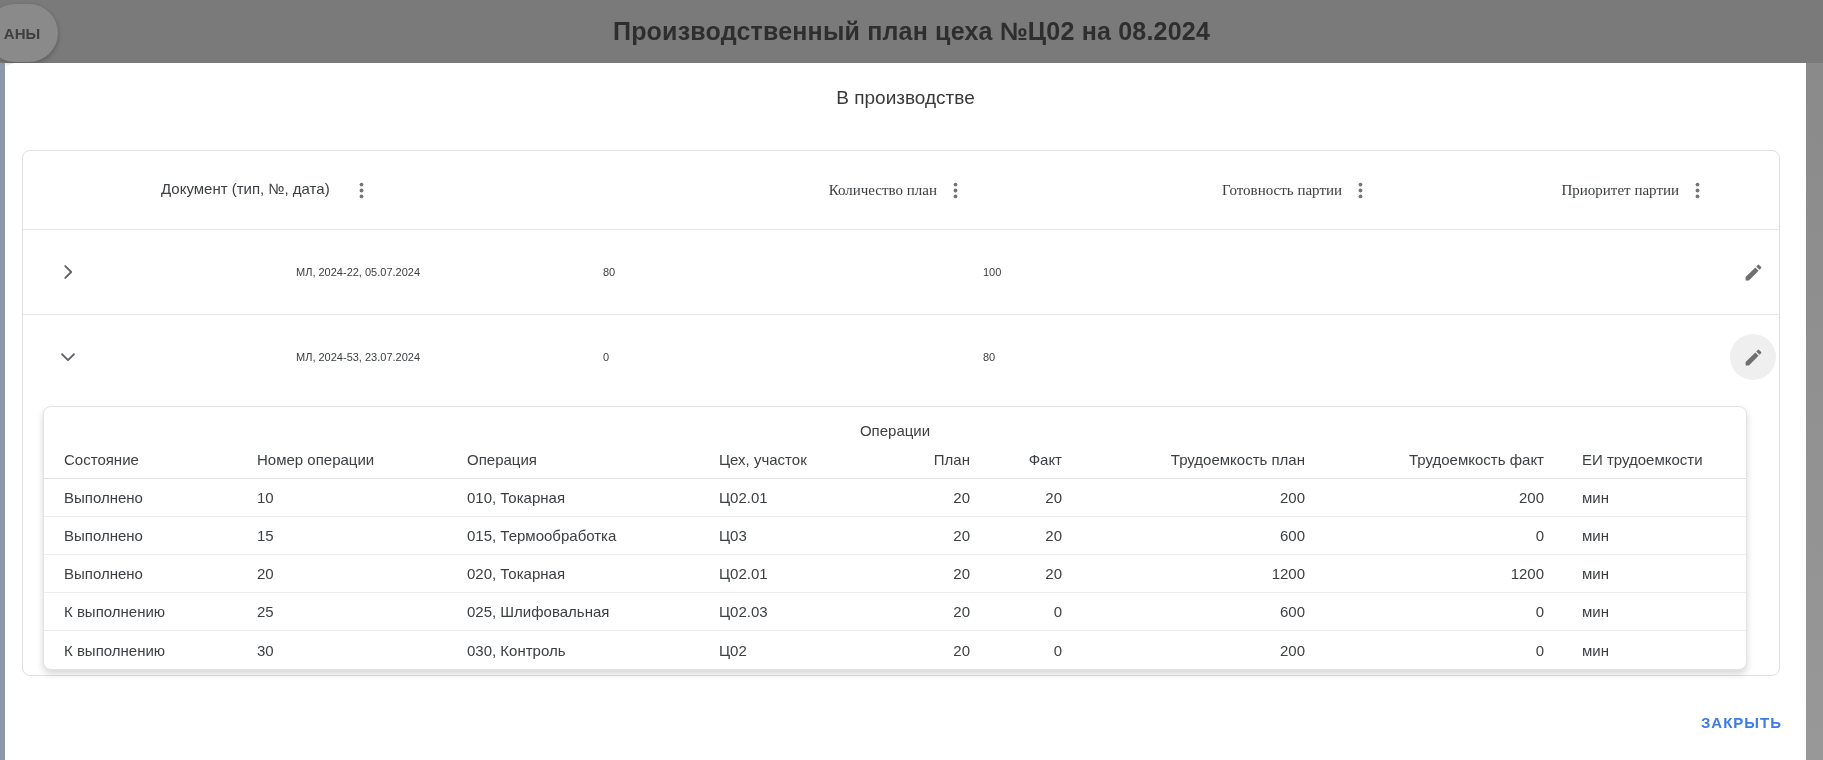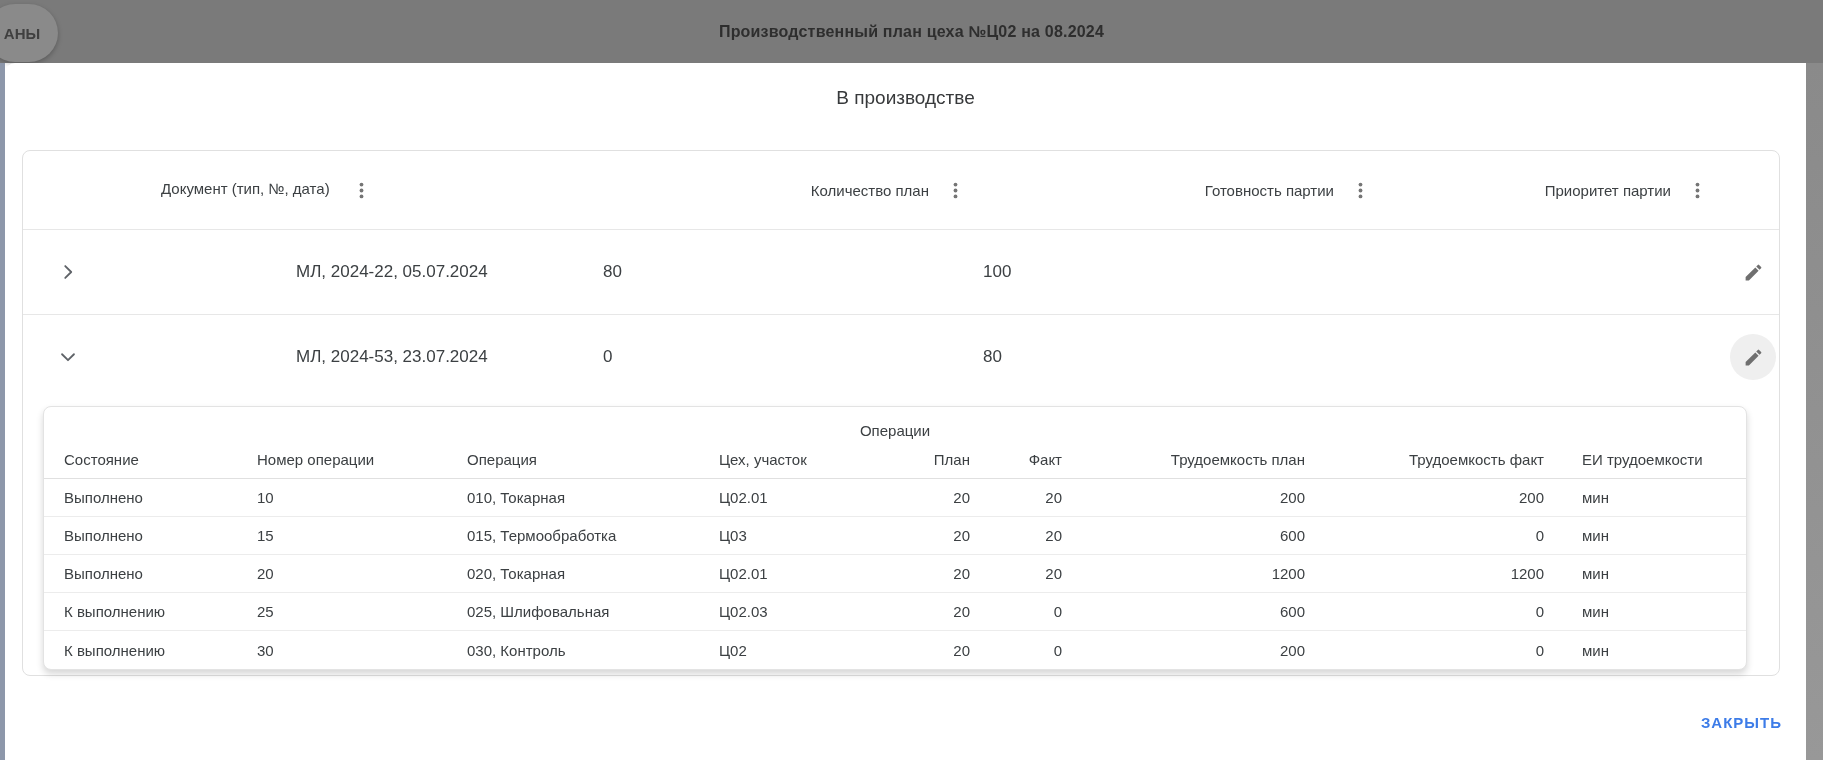--- a/index.html
+++ b/index.html
@@ -8,21 +8,21 @@
 
   
   .scrim-top { position:absolute; left:0; top:0; width:1823px; height:63px;
     background:#7a7a7a; z-index:5; }
   .scrim-left { position:absolute; left:0; top:63px; width:5px; height:697px;
     background:#8d97aa; z-index:5; }
   .scrim-right { position:absolute; right:0; top:63px; width:17px; height:697px;
     background:linear-gradient(180deg,#8a8a8a 0%,#989898 100%); z-index:5; }
   .backdrop-title { position:absolute; left:0; right:0; top:0; height:63px;
     display:flex; align-items:center; justify-content:center;
-    font-size:16px; font-weight:700; color:#2e2e2e; letter-spacing:.2px; }
+    font-size:25px; font-weight:700; color:#2e2e2e; letter-spacing:.2px; }
   .bg-pill { position:absolute; left:-14px; top:4px; width:72px; height:58px;
     background:#8a8a8a; border-radius:29px; display:flex; align-items:center;
     justify-content:center; color:#3f3f3f; font-size:15px; font-weight:600;
     box-shadow:0 2px 5px rgba(0,0,0,.25); }
 
   
   .dialog { position:absolute; left:5px; top:63px; width:1801px; height:730px;
     background:#ffffff; border-radius:10px 10px 0 0; z-index:6;
     padding-top:22px; }
   .section-title { text-align:center; font-size:19px; font-weight:500;
@@ -31,24 +31,24 @@
   
   .doc-card { margin-left:17px; width:1758px; border:1px solid #e0e0e0;
     border-radius:8px; background:#fff; }
   .doc-grid-row { display:grid;
     grid-template-columns:90px 490px 380px 405px 337px 56px; align-items:center; }
   .doc-header { height:78px; }
   .doc-row { height:85px; border-top:1px solid #e7e7e7; cursor:pointer; }
   .hc { font-size:15px; color:#3c4043; font-weight:400; }
   .hc.doc { padding-left:48px; display:flex; gap:22px; }
   .hc.num { display:flex; align-items:center; justify-content:flex-end;
-    gap:17px; padding-right:18px; }
+    gap:9px; padding-right:18px;font-family:Liberation Serif, serif; }
   .dots-btn { background:none; border:none; cursor:pointer; display:flex;
     align-items:center; padding:2px; }
-  .cell { font-size:17px; color:#3c4043; }
+  .cell { font-size:11px; color:#3c4043; }
   .cell.chev { display:flex; justify-content:center; }
   .chev-btn { background:none; border:none; cursor:pointer; display:flex;
     padding:4px; }
   .cell.docval { padding-left:183px; }
   .cell.num { text-align:left; padding-right:6px; }
   .cell.edit { display:flex; justify-content:center; }
   .edit-btn { width:46px; height:46px; border:none; background:transparent;
     border-radius:50%; display:flex; align-items:center; justify-content:center;
     cursor:pointer; }
   .edit-btn.hovered { background:#efefef; }

